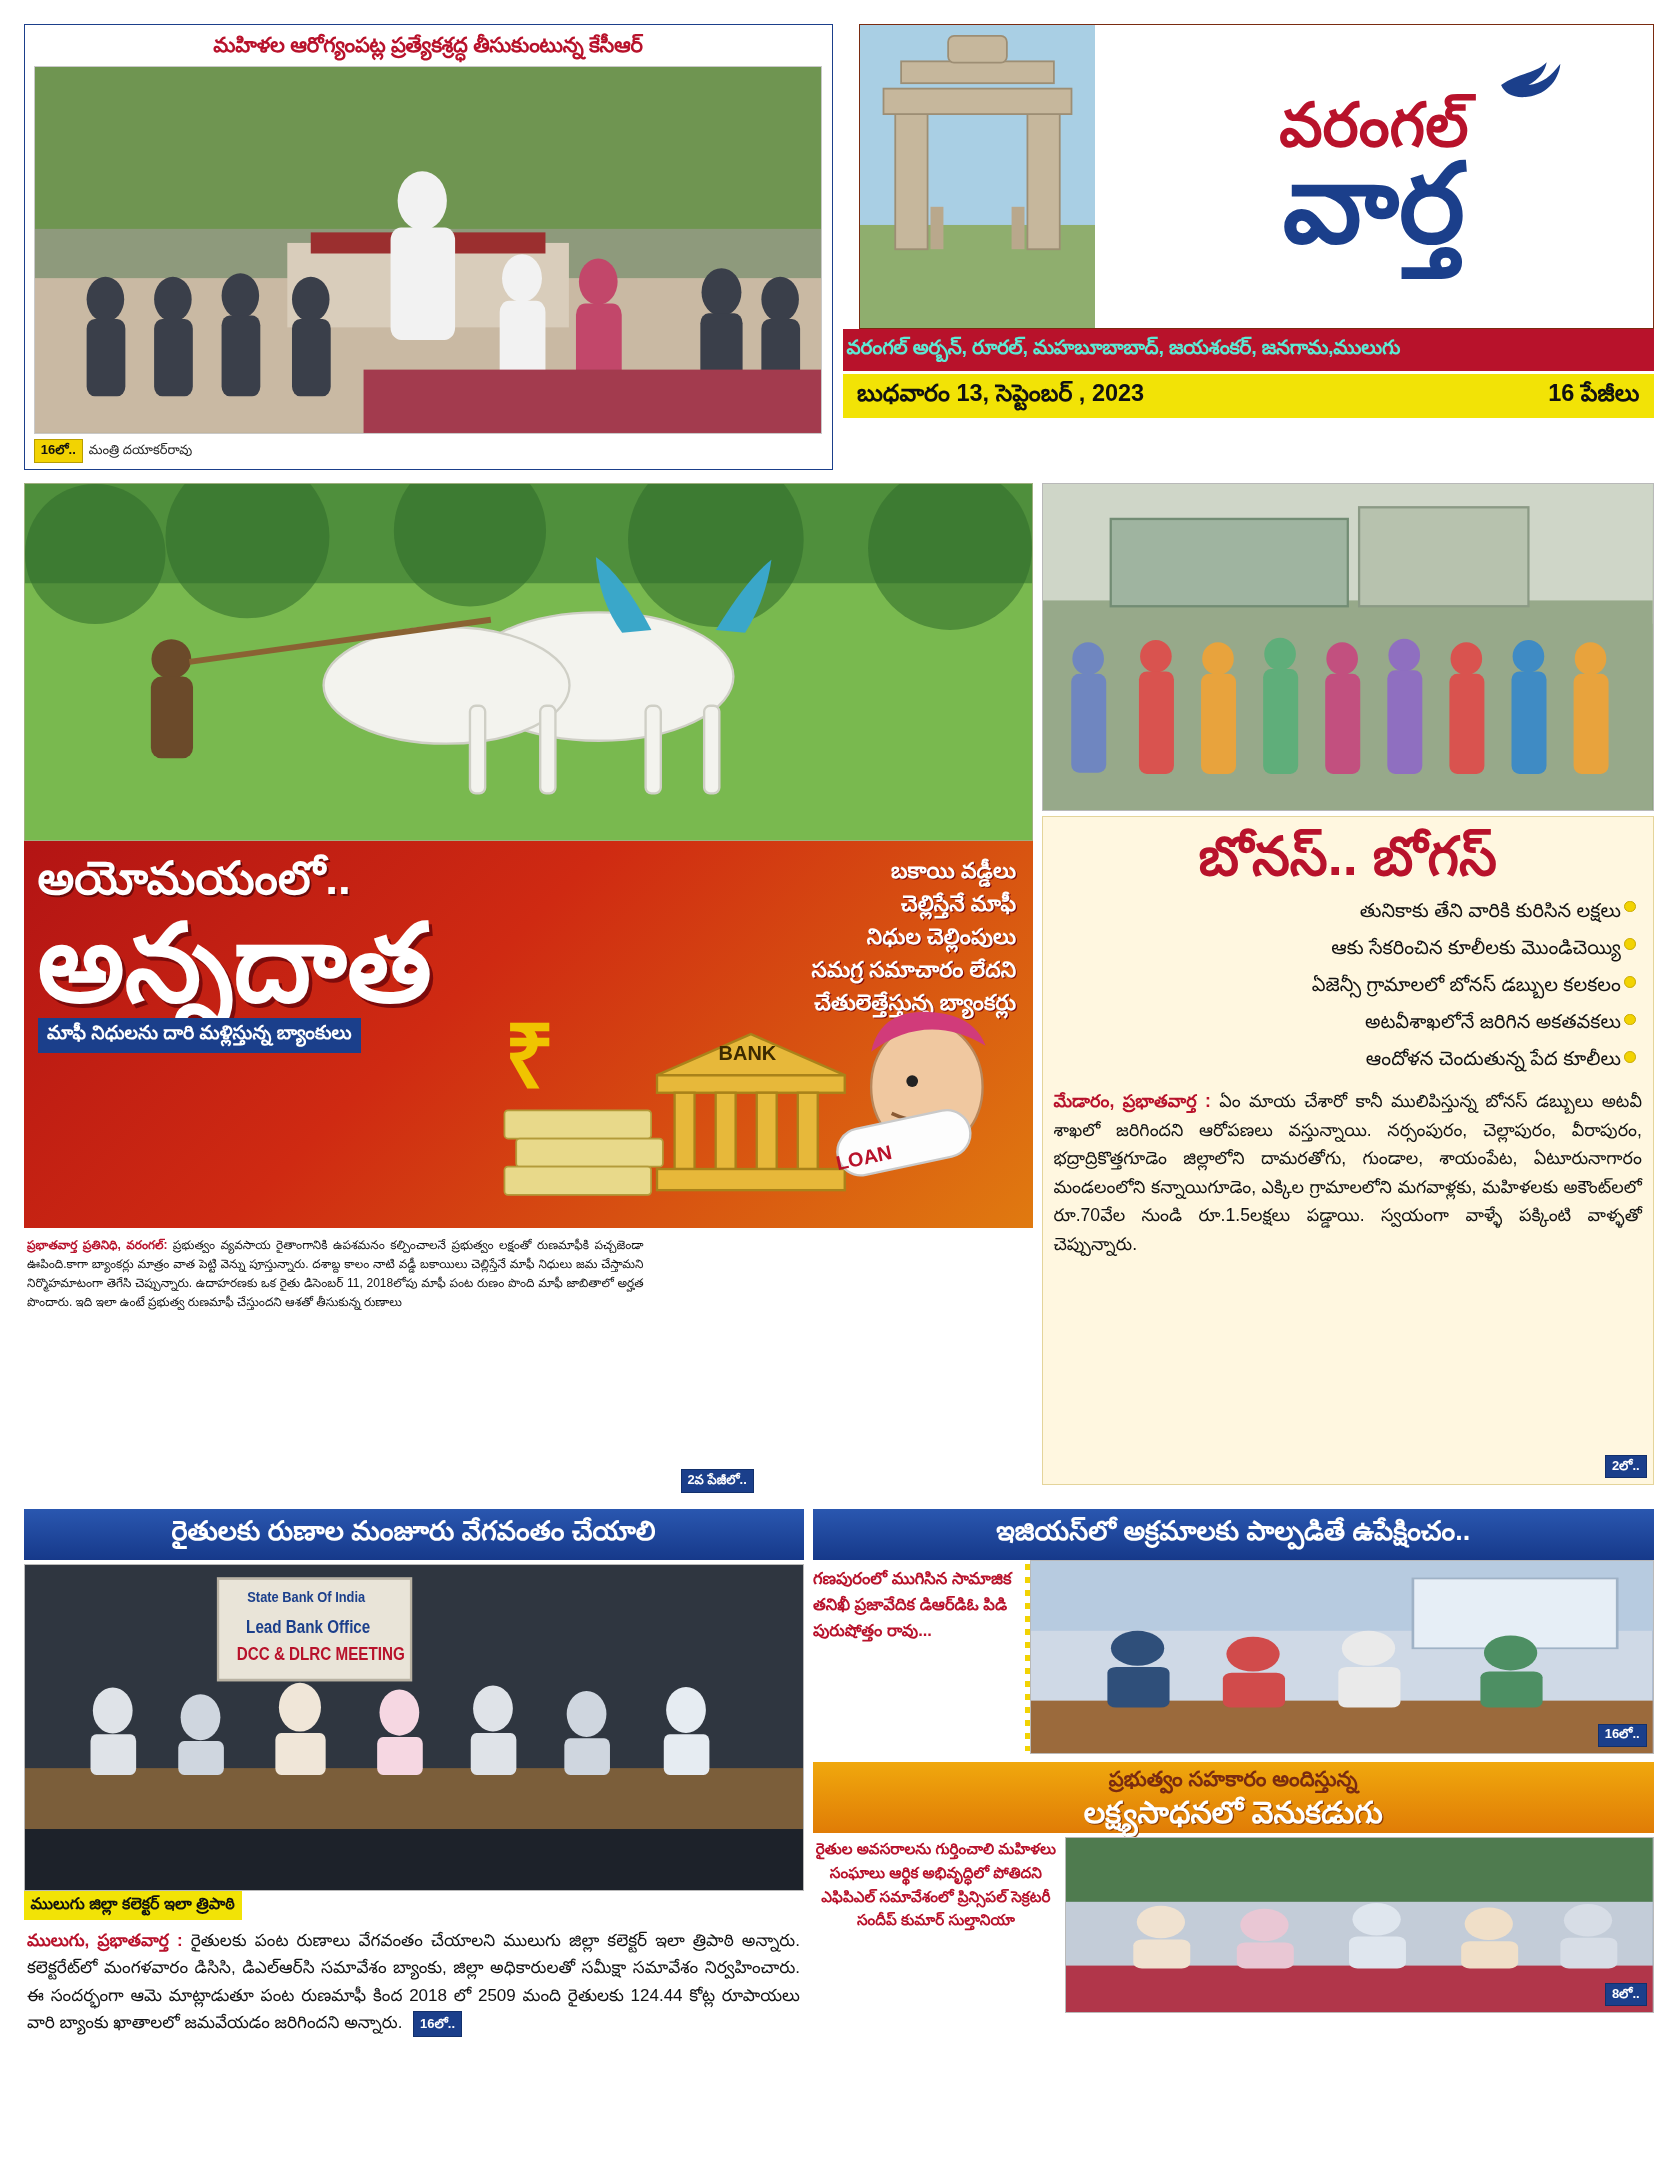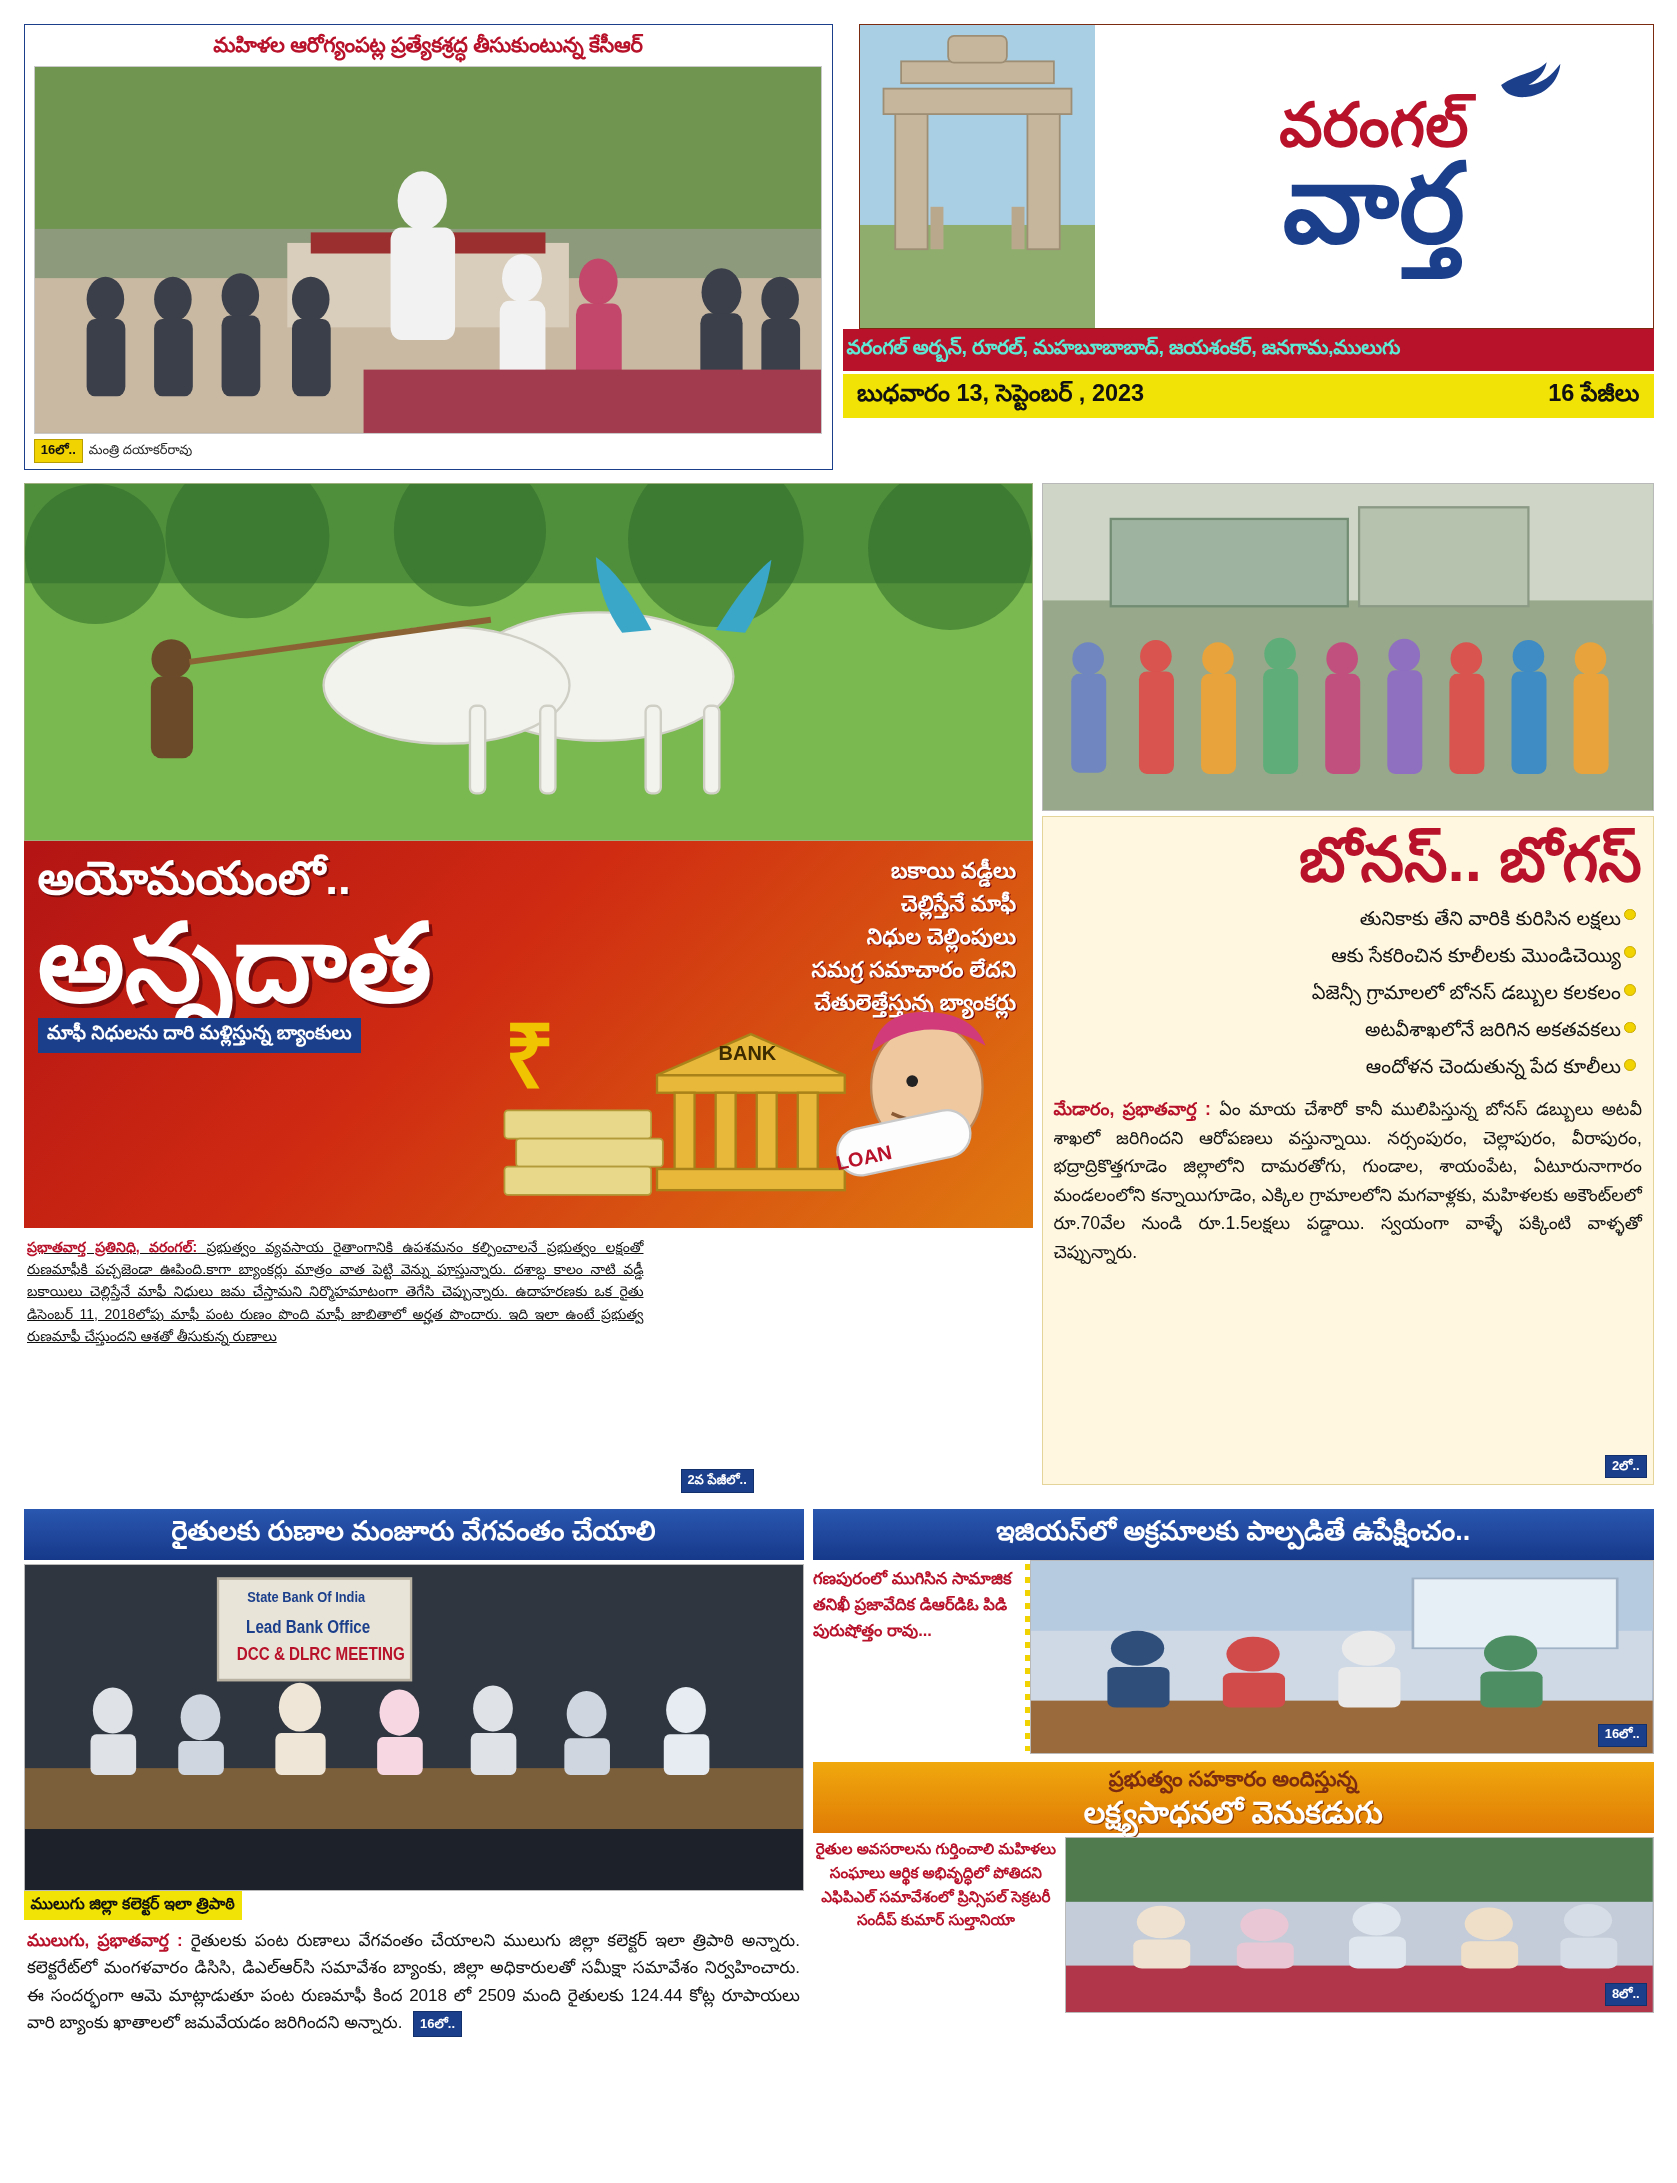--- a/index.html
+++ b/index.html
@@ -98,40 +98,40 @@
     font-weight:bold; text-shadow:1.2px 1.2px 0 #7d0b0b;
   }
   .bank-art {
     position:absolute; right:23.5px; bottom:5.9px; width:528px; height:235px;
   }
   .strap {
     background:#1b3f8b; color:#fff; font-size:19px; font-weight:bold;
     padding:4.7px 9.4px; display:inline-block; margin-top:4.7px;
   }
   .story-col {
-    padding:8.2px 13px 0 3.5px; font-size:14px; line-height:1.6; color:#111;
-    text-align:justify; width:633px;text-decoration:underline;
+    padding:8.2px 13px 0 3.5px; font-size:12px; line-height:1.6; color:#111;
+    text-align:justify; width:633px;
   }
   .story-col .byline { color:#b8122b; font-weight:bold; }
   .page2-badge {
     position:absolute; left:657px; bottom:4.7px;
   }
 
   
   .bonus-photo {
     height:328px; border:1.2px solid #b9b9b9;
     background:linear-gradient(#c7d6c0 0%, #9bb089 60%, #7d9a6c 100%);
     position:relative; overflow:hidden;
   }
   .bonus-panel {
     margin-top:5.9px; background:#fff7e0; border:1.2px solid #e4d49a;
     padding:8.2px 10.6px; height:669px; position:relative;
   }
   .bonus-title {
-    font-size:62px; font-weight:bold; color:#b8122b; text-align:right;
+    font-size:54px; font-weight:bold; color:#b8122b; text-align:center;
     line-height:1; margin:3.5px 0 9.4px;
   }
   .bonus-list { font-size:19.4px; line-height:1.9; color:#111; text-align:right;
     padding-right:21px; position:relative; font-weight:500; }
   .dotcol { position:absolute; right:4.7px; top:8.2px; bottom:5.9px; width:13px; }
   .dot { width:11.7px; height:11.7px; border-radius:50%; background:#f2d302;
     border:1.2px solid #c8a900; margin-bottom:26px; }
   .bonus-body { font-size:17.6px; line-height:1.62; color:#111; text-align:justify;
     margin-top:10.6px; }
   .bonus-body .byline { color:#b8122b; font-weight:bold; }

